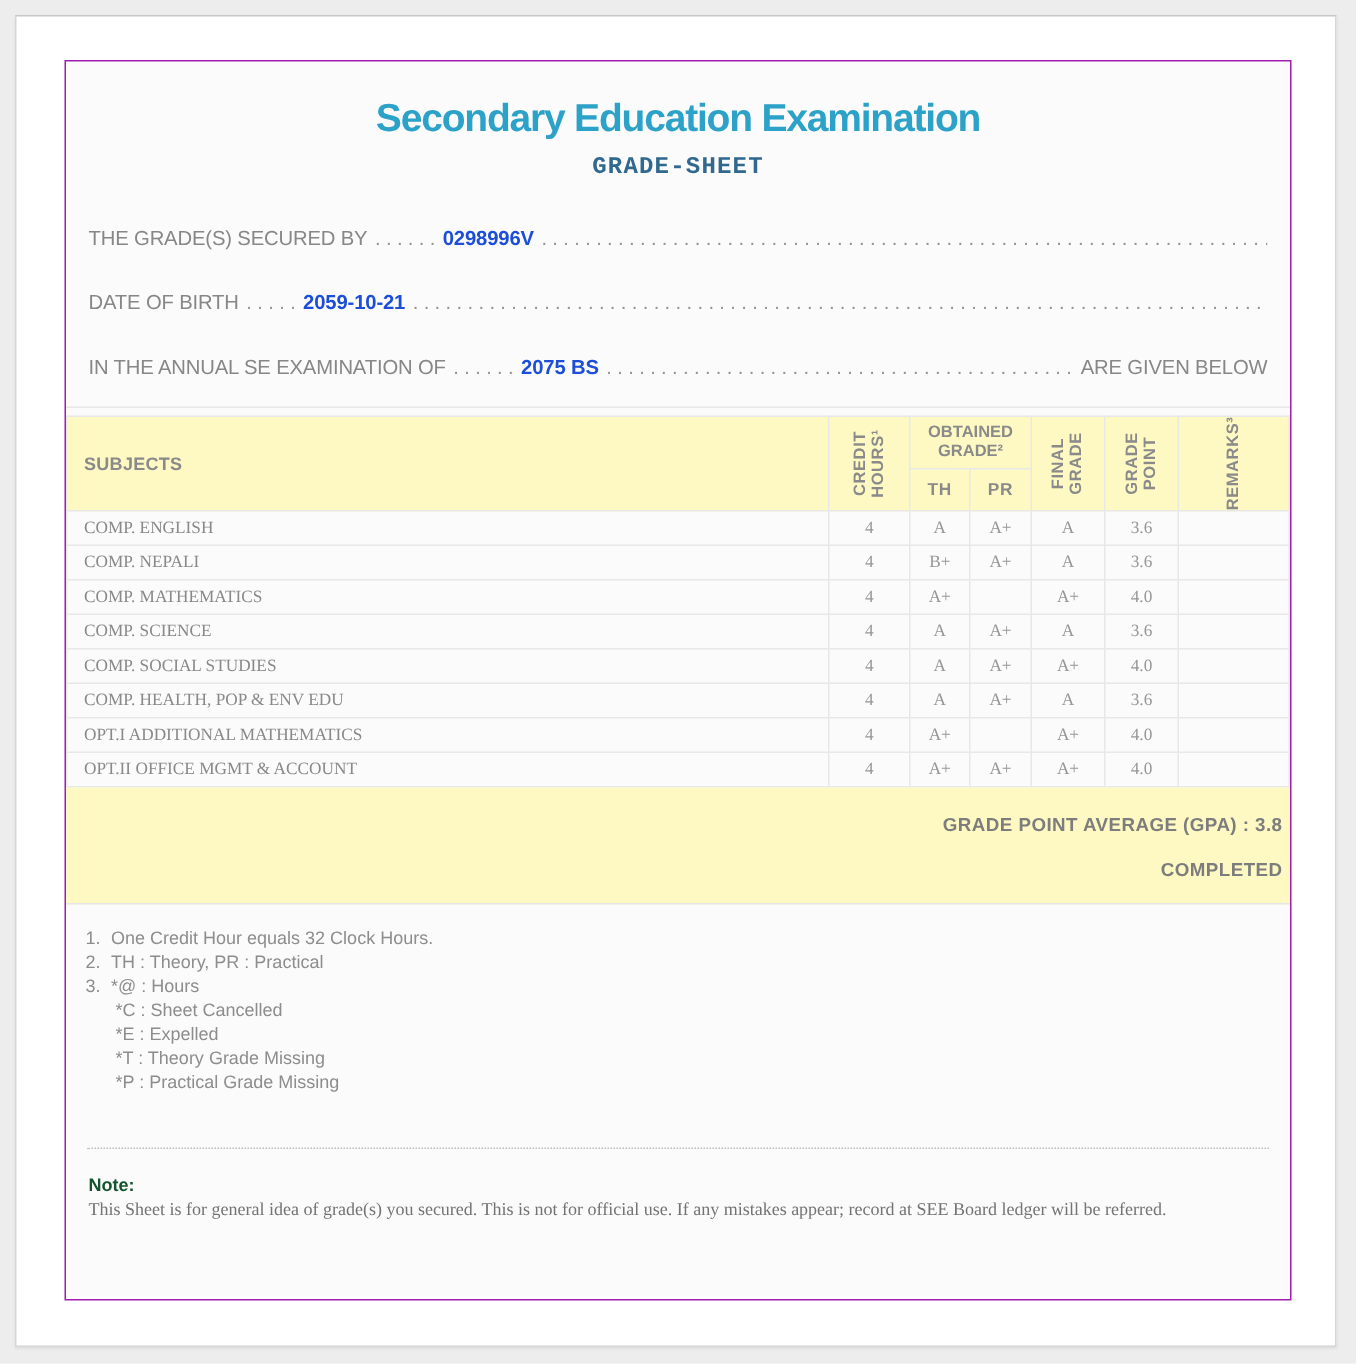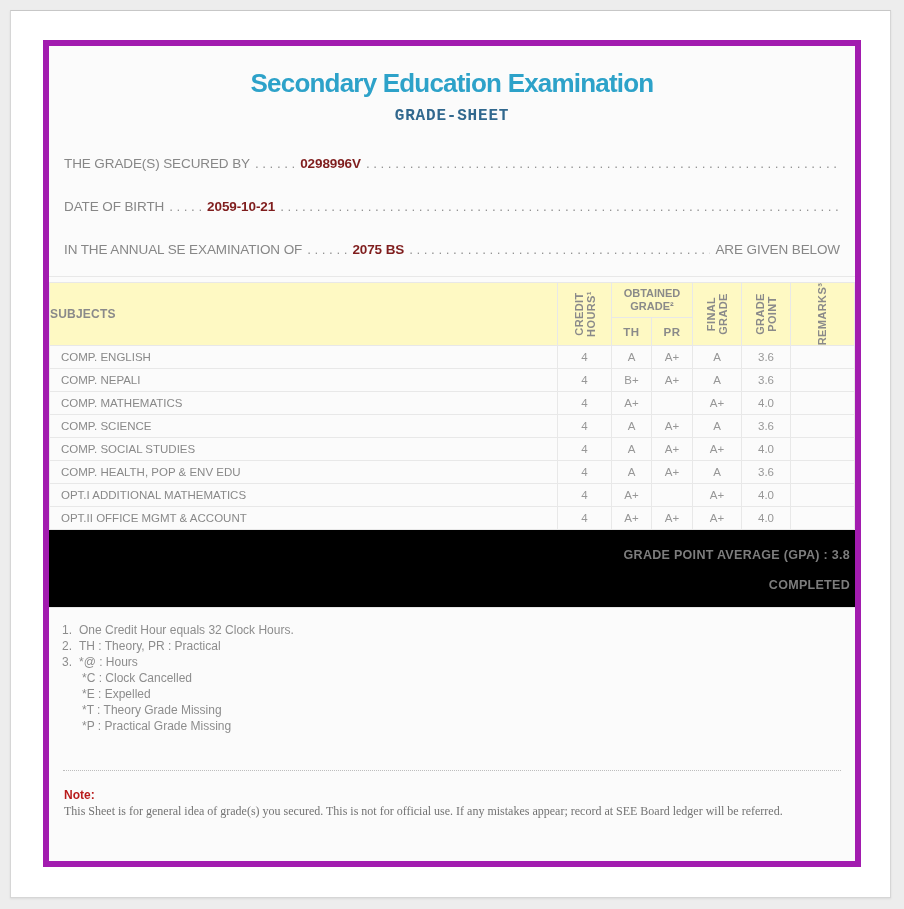--- a/index.html
+++ b/index.html
@@ -15,79 +15,80 @@
     width:881px; height:888px;
     background:#ffffff;
     border:1px solid #d6d6d6;
     border-top-color:#c7c7c7;
     box-shadow:0 1px 2px rgba(0,0,0,0.08);
   }
   .sheet {
     position:absolute; left:32px; top:29px;
     width:818px; height:827px;
     background:#fbfbfb;
-    border:6px solid #a21caf;
+    border:1px solid #a21caf;
   }
   
   .info-section { border-bottom:1px solid #e8e8e8; padding:22px 15px 18px 15px; }
   .main-title {
     text-align:center; font-size:26px; line-height:30px; font-weight:bold;
     color:#2da2c9; letter-spacing:-0.8px;
   }
   .sub-title {
     text-align:center; font-size:16px; line-height:18px; font-weight:bold;
     color:#31688e; letter-spacing:0.8px; margin-top:9px;font-family:Liberation Mono, monospace;
   }
   .info-line {
     display:flex; align-items:flex-end; white-space:nowrap; overflow:hidden;
     font-size:13.5px; line-height:17px; color:#878787; letter-spacing:-0.1px;
   }
   .info-line.first { margin-top:30px; }
   .info-line + .info-line { margin-top:26px; }
   .info-dots { color:#949494; padding:0 5px; flex:0 0 auto; }
-  .info-value { font-weight:bold; color:#7f1d1d; flex:0 0 auto; }
+  .info-value { font-weight:bold; color:#1d4ed8; flex:0 0 auto; }
   .leader { flex:1 1 auto; overflow:hidden; white-space:nowrap; color:#949494; padding-left:5px; }
   .info-suffix { flex:0 0 auto; padding-left:5px; color:#878787; }
   
   table.grades { width:100%; border-collapse:collapse; table-layout:fixed; margin-top:5px; }
   table.grades th, table.grades td { border:1px solid #e8e8e8; }
   thead th {
     background:#fef9c3; color:#8a8a8a; font-weight:bold; font-size:11px;
     text-align:center; vertical-align:middle;
   }
-  th.subjects-th { text-align:left; font-size:12px; letter-spacing:0.2px; }
+  th.subjects-th { text-align:left; padding-left:11px; font-size:12px; letter-spacing:0.2px; }
   tr.top-hrow th { height:35px; }
   tr.sub-hrow th { height:28px; font-size:11.5px; letter-spacing:0.5px; }
   th.obtained-th { line-height:13px; padding:2px 10px; }
   .vert {
     display:inline-block; transform:rotate(-90deg);
     white-space:pre-line; line-height:12px; font-size:11px;
     letter-spacing:0.4px; text-align:center;
   }
   tbody td {
     height:23px; font-size:11.5px; color:#979797; text-align:center;
     background:#fbfbfb;
+    font-family:Liberation Serif, serif;
   }
   tbody td.subject-cell { text-align:left; padding-left:11px; color:#898989; }
   
   .gpa-section {
-    background:#000000; border-bottom:1px solid #e6e6e6;
+    background:#fef9c3; border-bottom:1px solid #e6e6e6;
     text-align:right; padding:18px 5px 15px 0;
   }
   .gpa-line { font-size:12.5px; font-weight:bold; color:#7d7d7d; letter-spacing:0.3px; }
   .status-line { margin-top:16px; font-size:12.5px; font-weight:bold; color:#7d7d7d; letter-spacing:0.3px; }
   
   .footnotes { padding:14px 15px 0 13px; font-size:12px; line-height:16px; color:#8d8d8d; }
   .fn-row { display:flex; }
   .fn-num { flex:0 0 17px; }
   .fn-sub { padding-left:20px; }
   
   .dashed-divider { margin:36px 14px 0 14px; border-top:1px dotted #bdbdbd; height:0; }
   .note-section { margin:16px 15px 0 15px; font-size:12px; line-height:16px; }
-  .note-heading { font-weight:bold; color:#b91c1c; }
+  .note-heading { font-weight:bold; color:#14532d; }
   .note-text { color:#737373; margin-top:0;font-family:Liberation Serif, serif; }
 </style>
 </head>
 <body>
 
 <div class="page">
   <div class="sheet">
 
     <div class="info-section">
       <div class="main-title">Secondary Education Examination</div>
@@ -238,21 +239,21 @@
         <span>One Credit Hour equals 32 Clock Hours.</span>
       </div>
       <div class="fn-row">
         <span class="fn-num">2.</span>
         <span>TH : Theory, PR : Practical</span>
       </div>
       <div class="fn-row">
         <span class="fn-num">3.</span>
         <span>*@ : Hours</span>
       </div>
-      <div class="fn-sub">*C : Clock Cancelled</div>
+      <div class="fn-sub">*C : Sheet Cancelled</div>
       <div class="fn-sub">*E : Expelled</div>
       <div class="fn-sub">*T : Theory Grade Missing</div>
       <div class="fn-sub">*P : Practical Grade Missing</div>
     </div>
 
     <div class="dashed-divider"></div>
 
     <div class="note-section">
       <div class="note-heading">Note:</div>
       <div class="note-text">This Sheet is for general idea of grade(s) you secured. This is not for official use. If any mistakes appear; record at SEE Board ledger will be referred.</div>

